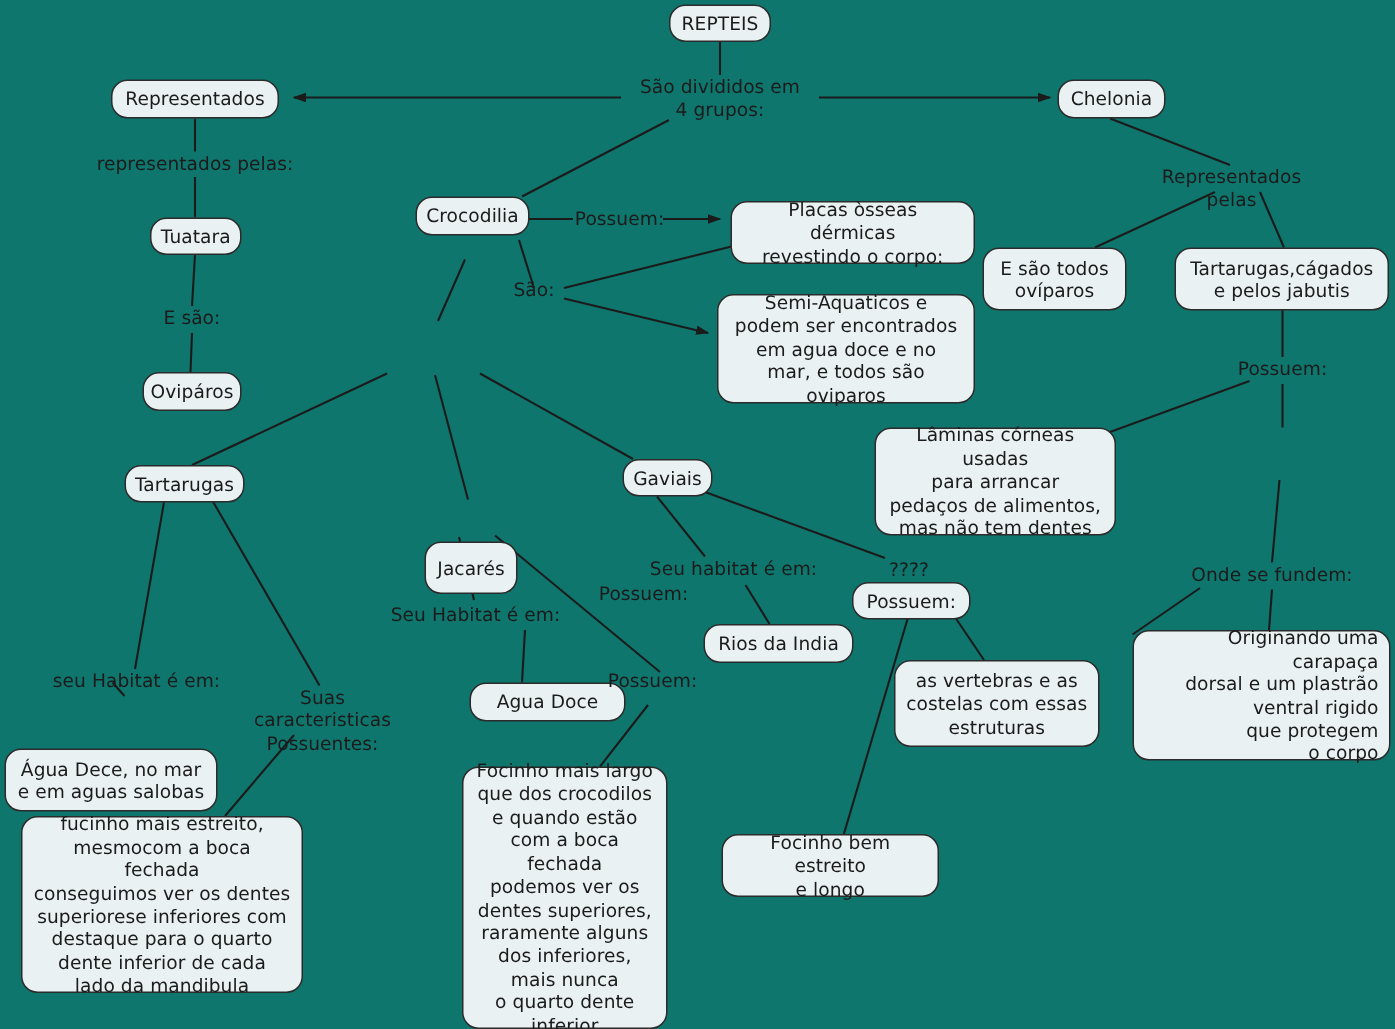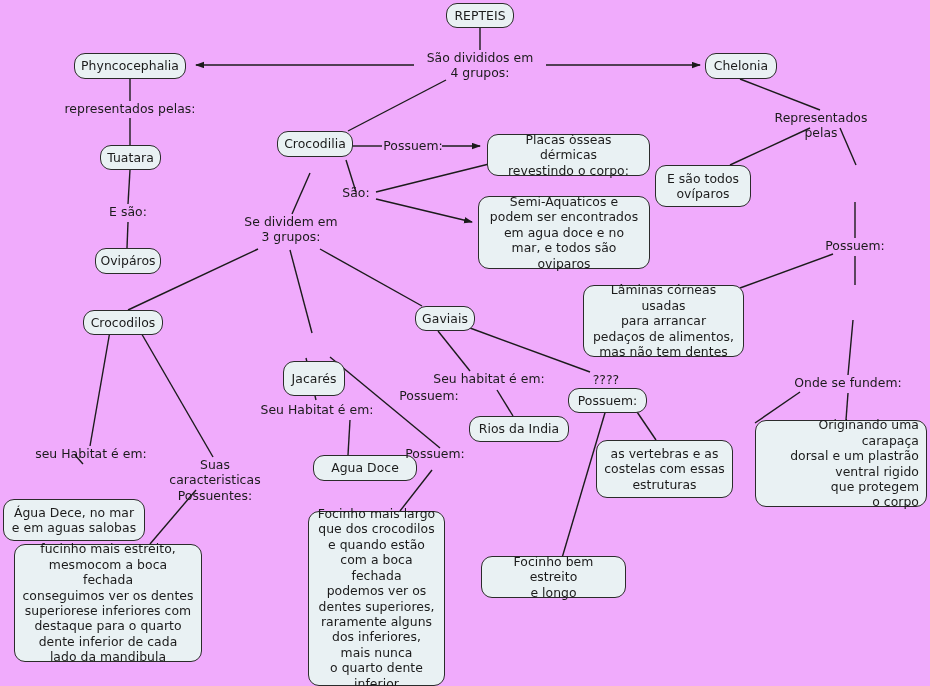--- a/index.html
+++ b/index.html
@@ -4,21 +4,21 @@
 <style>
   html, body {
     margin: 0;
     padding: 0;
     background: #ffffff;
   }
   #map {
     position: relative;
     width: 930px;
     height: 686px;
-    background: #f0abfc;
+    background: #0f766e;
     font-family: "DejaVu Sans", sans-serif;
     overflow: hidden;
   }
   #edges {
     position: absolute;
     left: 0;
     top: 0;
     width: 930px;
     height: 686px;
     pointer-events: none;
@@ -138,61 +138,63 @@
       <path d="M350,420 L348,455"></path>
 
       <path d="M330,357 L440,448"></path>
 
       <path d="M432,470 L400,511"></path>
     </g>
   </svg>
 
   <div class="node" style="left:446px; top:3px; width:68px; height:25px;">REPTEIS</div>
 
-  <div class="node" style="left:74px; top:53px; width:112px; height:26px;">Phyncocephalia</div>
+  <div class="node" style="left:74px; top:53px; width:112px; height:26px;">Representados</div>
 
   <div class="node" style="left:705px; top:53px; width:72px; height:26px;">Chelonia</div>
 
   <div class="node" style="left:277px; top:131px; width:76px; height:26px;">Crocodilia</div>
 
   <div class="node" style="left:100px; top:145px; width:61px; height:25px;">Tuatara</div>
 
   <div class="node" style="left:95px; top:248px; width:66px; height:26px;">Ovipáros</div>
 
   <div class="node" style="left:487px; top:134px; width:163px; height:42px;">Placas òsseas dérmicas
 revestindo o corpo:</div>
 
   <div class="node" style="left:478px; top:196px; width:172px; height:73px;">Semi-Aquaticos e
 podem ser encontrados
 em agua doce e no
 mar, e todos são oviparos</div>
 
   <div class="node" style="left:655px; top:165px; width:96px; height:42px;">E são todos
 ovíparos</div>
 
+  <div class="node" style="left:783px; top:165px; width:143px; height:42px;">Tartarugas,cágados
+e pelos jabutis</div>
 
   <div class="node" style="left:583px; top:285px; width:161px; height:72px;">Lâminas córneas usadas
 para arrancar
 pedaços de alimentos,
 mas não tem dentes</div>
 
 
   <div class="node" style="left:755px; top:420px; width:172px; height:87px;text-align:right;">Originando uma carapaça
 dorsal e um plastrão
 ventral rigido
 que protegem
 o corpo</div>
 
   <div class="node" style="left:568px; top:388px; width:79px; height:25px;">Possuem:</div>
 
   <div class="node" style="left:596px; top:440px; width:137px; height:58px;">as vertebras e as
 costelas com essas
 estruturas</div>
 
-  <div class="node" style="left:83px; top:310px; width:80px; height:25px;">Crocodilos</div>
+  <div class="node" style="left:83px; top:310px; width:80px; height:25px;">Tartarugas</div>
 
   <div class="node" style="left:283px; top:333px; width:62px; height:35px;margin-top:28px;">Jacarés</div>
 
   <div class="node" style="left:415px; top:306px; width:60px; height:25px;">Gaviais</div>
 
   <div class="node" style="left:3px; top:455px; width:142px; height:42px;margin-top:44px;">Água Dece, no mar
 e em aguas salobas</div>
 
   <div class="node" style="left:14px; top:544px; width:188px; height:118px;">fucinho mais estreito,
 mesmocom a boca fechada
@@ -221,22 +223,20 @@
   <div class="node" style="left:481px; top:556px; width:145px; height:42px;">Focinho bem estreito
 e longo</div>
 
   <div class="label" style="left:412px; top:50px; width:136px;">São divididos em
 4 grupos:</div>
 
   <div class="label" style="left:58px; top:101px; width:144px;">representados pelas:</div>
 
   <div class="label" style="left:98px; top:204px; width:60px;">E são:</div>
 
-  <div class="label" style="left:226px; top:214px; width:130px;">Se dividem em
-3 grupos:</div>
 
   <div class="label" style="left:382px; top:138px; width:62px;">Possuem:</div>
 
   <div class="label" style="left:336px; top:185px; width:40px;">São:</div>
 
   <div class="label" style="left:758px; top:110px; width:126px;">Representados pelas</div>
 
   <div class="label" style="left:824px; top:238px; width:62px;">Possuem:</div>
 
   <div class="label" style="left:791px; top:375px; width:114px;">Onde se fundem:</div>

